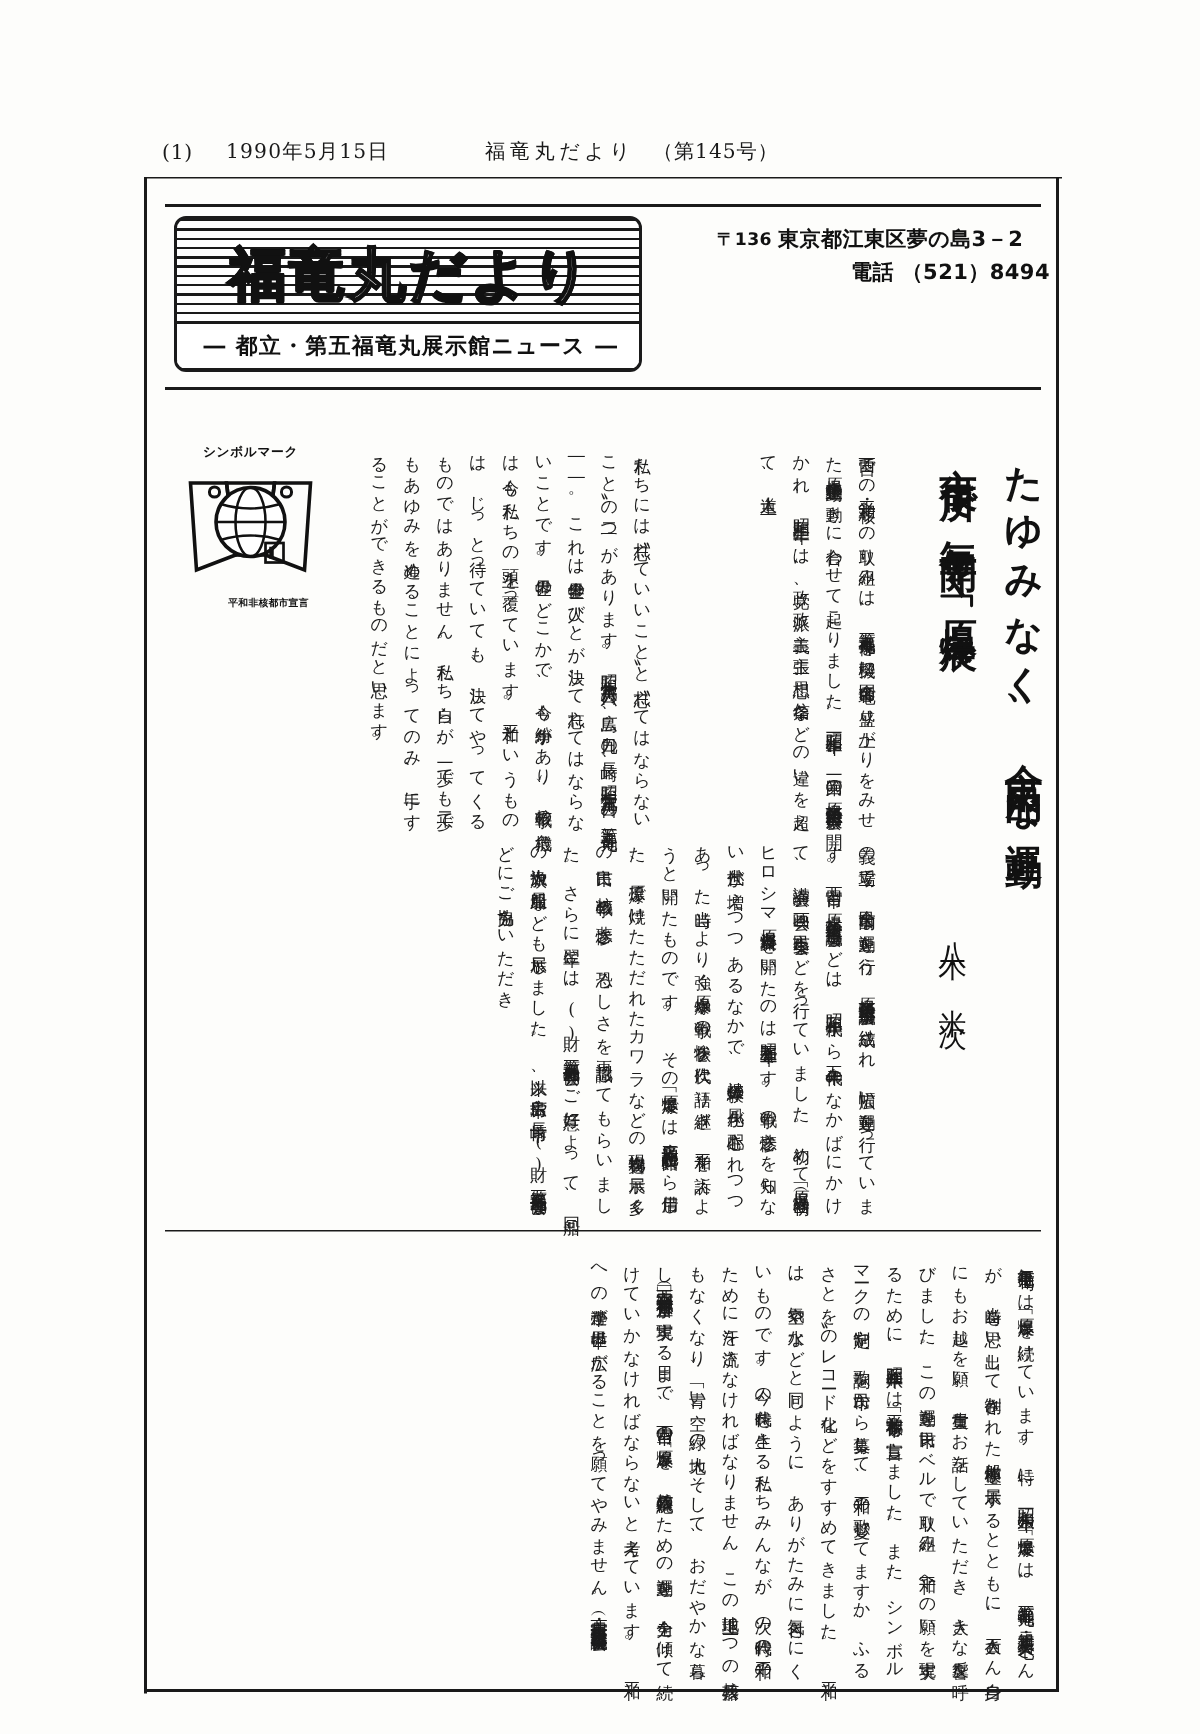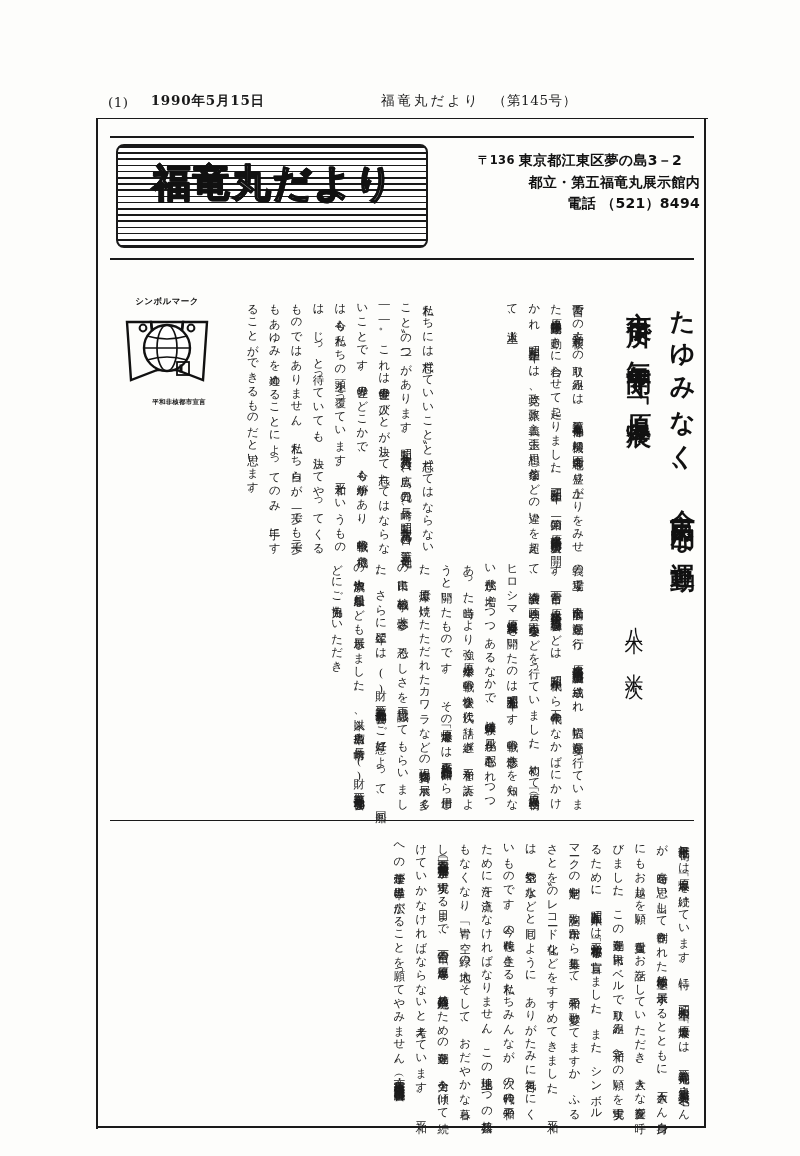--- a/index.html
+++ b/index.html
@@ -16,21 +16,21 @@
     position:absolute;inset:0;
     background:#fdfdfb;
   }
   
   .running-head{
     position:absolute;left:108px;top:84px;width:600px;height:26px;
     display:flex;align-items:flex-end;
     font-size:13.5px;letter-spacing:.5px;
   }
   .rh-page{margin-right:22px;}
-  .rh-date{margin-right:116px;letter-spacing:.8px;font-weight:bold;}
+  .rh-date{margin-right:64px;letter-spacing:.8px;}
   .rh-title{letter-spacing:3px;}
   .rh-issue{letter-spacing:.6px;margin-left:12px;}
 
   
   .frame{
     position:absolute;left:96px;top:118px;
     width:610px;height:1010px;
     border-left:2px solid #1a1a1a;
     border-top:1.6px solid #1a1a1a;
   }
@@ -185,27 +185,27 @@
   </div>
 
   <div class="frame"></div>
   <div class="frame-right"></div>
   <div class="frame-bottom"></div>
 
   <div class="masthead-band"></div>
 
   <div class="logo-box">
     <div class="logo-title">福竜丸だより</div>
+    <div class="logo-sub">― 都立・第五福竜丸展示館ニュース ―</div>
   </div>
 
   <div class="publisher">
     <div class="pub-line pub-l1">
       <span class="zip">〒136</span><span>東京都江東区夢の島3－2</span>
     </div>
-    <div class="pub-line pub-l2">都立・第五福竜丸展示館内</div>
     <div class="pub-line pub-l3">電話 （521）8494</div>
   </div>
 
   <div class="headline">
     <span class="hl-line">たゆみなく、全市民的な運動</span>
     <span class="hl-line">市役所で毎年開く「原爆展」</span>
   </div>
   <div class="byline">八木 米次</div>
 
   <div class="symbol">

